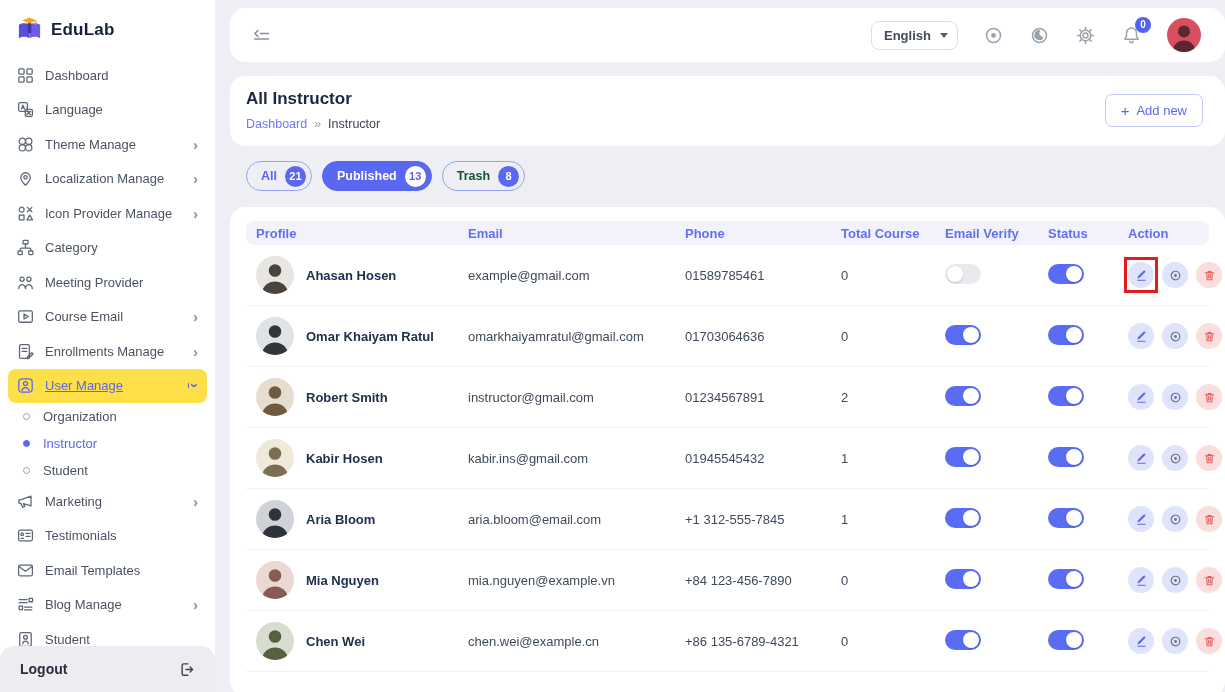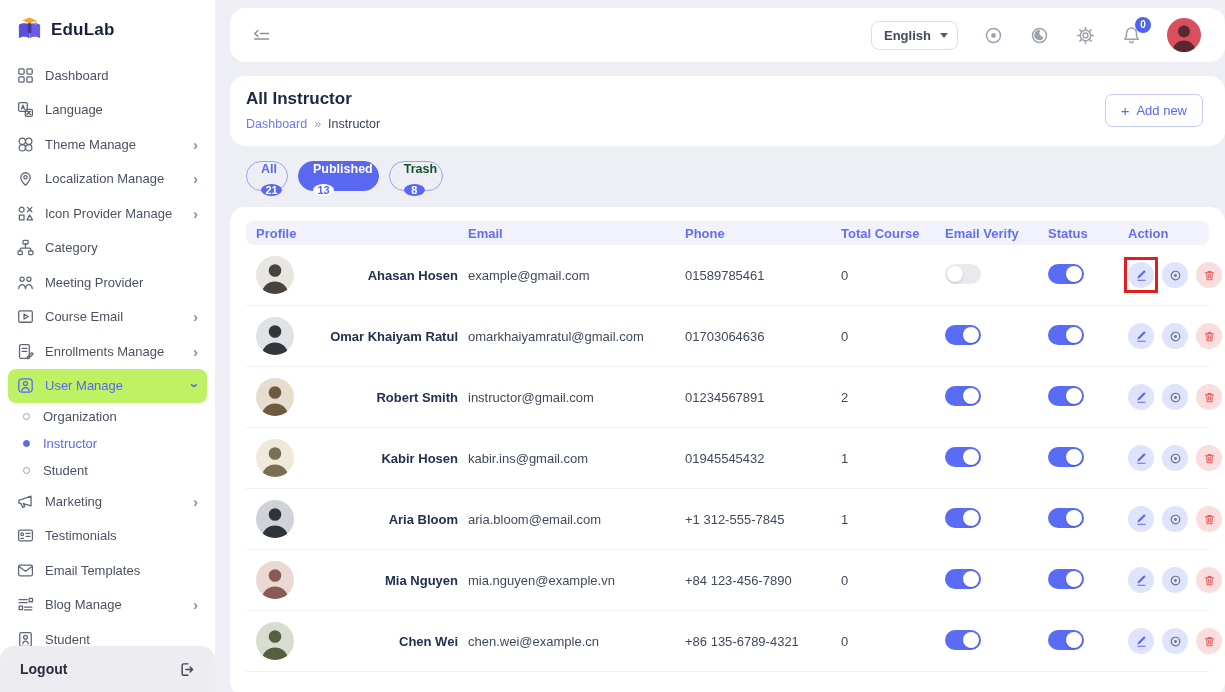--- a/index.html
+++ b/index.html
@@ -9,21 +9,21 @@
     background:#edeff4; font-family:"Liberation Sans", sans-serif;
     color:#3c4657; font-size:13px;
   }
   
   .sidebar { position:fixed; left:0; top:0; width:215px; height:692px; background:#fff; z-index:5; }
   .logo { display:flex; align-items:center; gap:8px; padding:16px 16px 13px 16px; }
   .logo-text { font-size:17px; font-weight:bold; color:#16203a; letter-spacing:.2px; }
   .nav { padding:2px 8px 0 8px; }
   .nav-item { display:flex; align-items:center; gap:11px; height:34.5px; padding:0 9px; border-radius:8px; color:#4a5361; cursor:pointer; }
   .nav-item svg { width:17px; height:17px; stroke:#5d6675; fill:none; stroke-width:1.2; stroke-linecap:round; stroke-linejoin:round; }
-  .nav-item.active { background:#bef264; color:#5a67f0; }
+  .nav-item.active { background:#fde047; color:#5a67f0;text-decoration:underline; }
   .nav-item.active svg { stroke:#5a67f0; }
   .nav-label { flex:1; }
   .nav-chev { color:#8b93a1; font-size:15px; line-height:1; font-weight:bold; }
   .nav-item.active .nav-chev { color:#5a67f0; }
   .nav-chev.open { transform:rotate(90deg); }
   .nav-sub { display:flex; align-items:center; gap:13px; height:27px; padding:0 9px 0 15px; color:#4a5361; cursor:pointer; }
   .nav-sub .dot { width:7px; height:7px; border-radius:50%; border:1.5px solid #9aa2b0; flex-shrink:0; }
   .nav-sub.active { color:#5a67f0; }
   .nav-sub.active .dot { background:#5a67f0; border-color:#5a67f0; }
   .logout { position:absolute; bottom:0; left:0; right:0; height:46px; background:#ededf1; border-radius:14px 14px 0 0;
@@ -50,33 +50,33 @@
   .page-title { font-size:17px; font-weight:bold; color:#1c2742; margin:0 0 8px 0; }
   .breadcrumb { font-size:12.5px; display:flex; gap:7px; align-items:center; }
   .bc-link { color:#6d77f3; cursor:pointer; }
   .bc-sep { color:#9aa1ad; }
   .bc-cur { color:#3c4657; }
   .add-btn { display:flex; align-items:center; gap:7px; border:1px solid #c3cbf8; color:#5a67f0; background:#fff;
     border-radius:7px; padding:8px 15px; font-size:13px; font-family:inherit; cursor:pointer; margin-top:5px; }
   .add-btn .plus { font-size:15px; line-height:1; }
   
   .pills { display:flex; gap:10px; margin:15px 0 16px 16px; }
-  .pill { display:flex; align-items:flex-start; gap:8px; height:30px; padding:0 5px 0 14px; border-radius:16px;
-    border:1.5px solid #98a3f3; background:transparent; font-size:12.5px; font-weight:bold; color:#5a67f0; font-family:inherit; cursor:pointer;flex-direction:column; }
+  .pill { display:flex; align-items:center; gap:8px; height:30px; padding:0 5px 0 14px; border-radius:16px;
+    border:1.5px solid #98a3f3; background:transparent; font-size:12.5px; font-weight:bold; color:#5a67f0; font-family:inherit; cursor:pointer; }
   .pill .pbadge { min-width:21px; height:21px; border-radius:50%; background:#5a67f0; color:#fff; font-size:11px;
     display:flex; align-items:center; justify-content:center; font-weight:bold; padding:0 2px; }
   .pill.active { background:#5a67f0; border-color:#5a67f0; color:#fff; }
   .pill.active .pbadge { background:#fff; color:#5a67f0; }
   
   .table-card { padding:14px 16px 0 16px; height:489px; }
   .thead, .trow { display:grid; grid-template-columns:212px 217px 156px 104px 103px 80px 1fr; align-items:center; }
   .thead { background:#f1f2fc; border-radius:8px; height:24px; font-size:13px; font-weight:bold; color:#6170f2; }
   .thead > div, .trow > div { padding-left:10px; }
   .trow { height:61px; border-bottom:1px solid #f0f1f5; font-size:13px; color:#3f4a5a; }
-  .cell-profile { display:flex; align-items:center; gap:12px;justify-content:space-between; }
+  .cell-profile { display:flex; align-items:center; gap:12px; }
   .avatar { width:38px; height:38px; border-radius:50%; overflow:hidden; flex-shrink:0; }
   .iname { font-weight:bold; color:#20304e; }
   .toggle { width:36px; height:20px; border-radius:10px; background:#e9e9ee; display:inline-block; position:relative; cursor:pointer; }
   .toggle .knob { position:absolute; top:2px; left:2px; width:16px; height:16px; background:#fff; border-radius:50%; box-shadow:0 1px 2px rgba(0,0,0,.18); }
   .toggle.on { background:#5a6cf3; }
   .toggle.on .knob { left:18px; }
   .cell-action { display:flex; gap:8px; align-items:center; }
   .abtn { width:26px; height:26px; border-radius:50%; border:none; display:inline-flex; align-items:center; justify-content:center; cursor:pointer; padding:0; }
   .abtn svg { width:13px; height:13px; }
   .abtn.edit { background:#dfe3fc; color:#5a67f0; }

